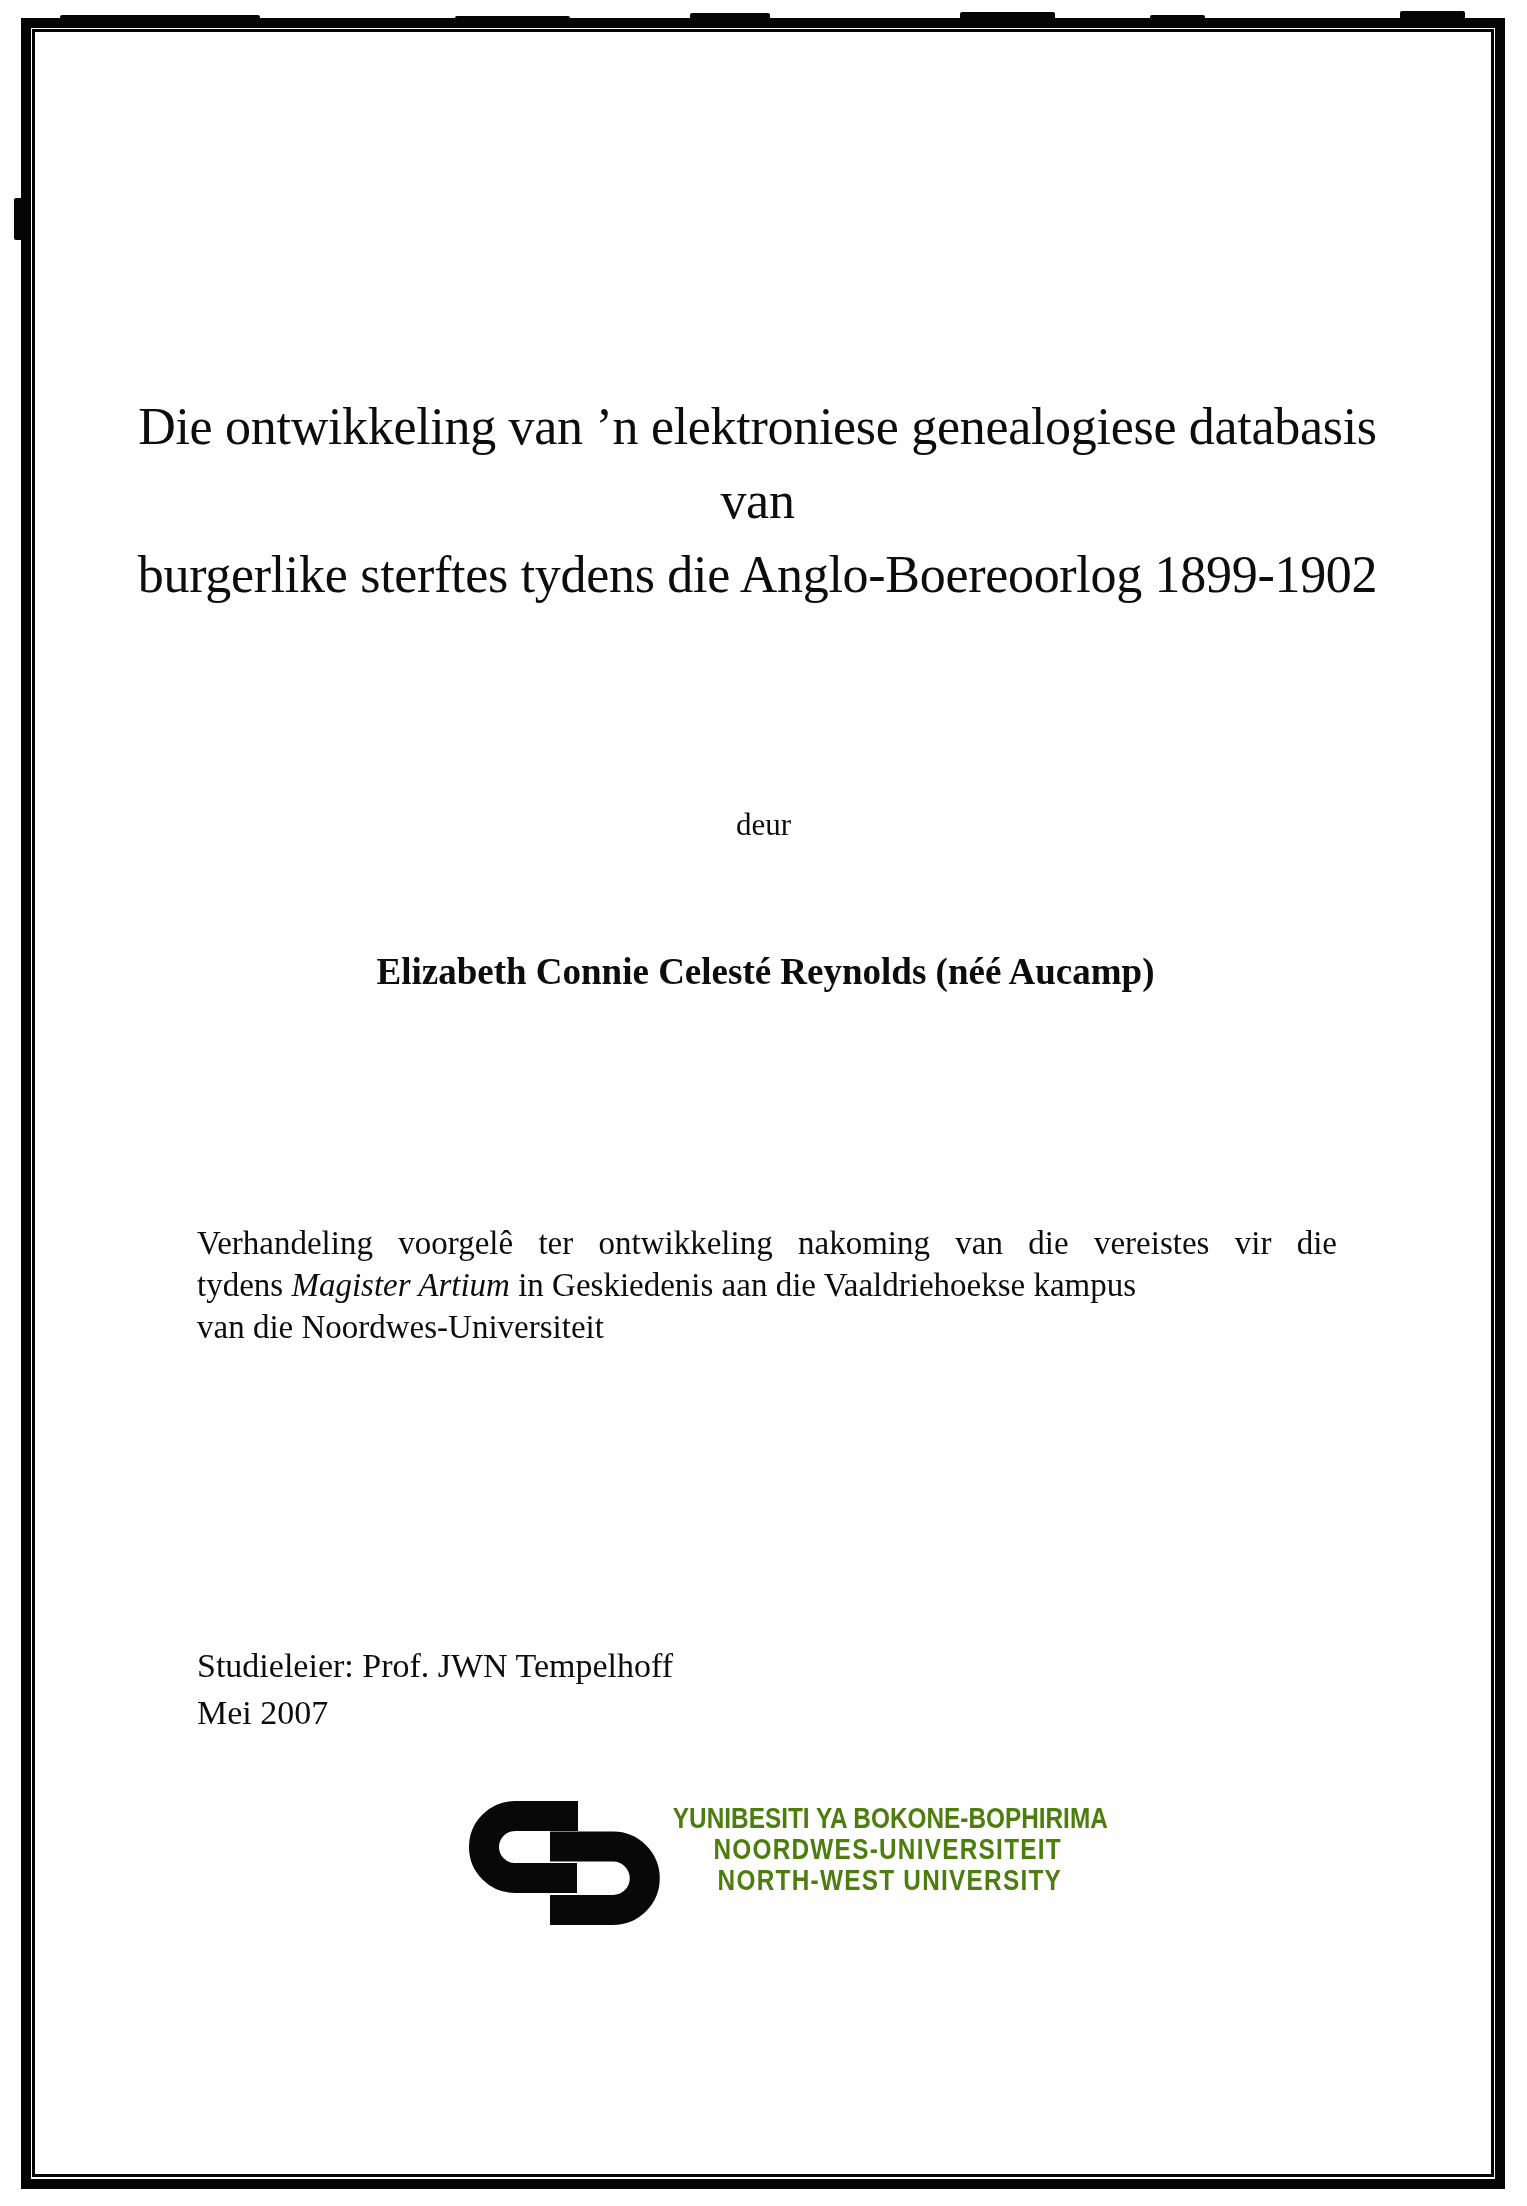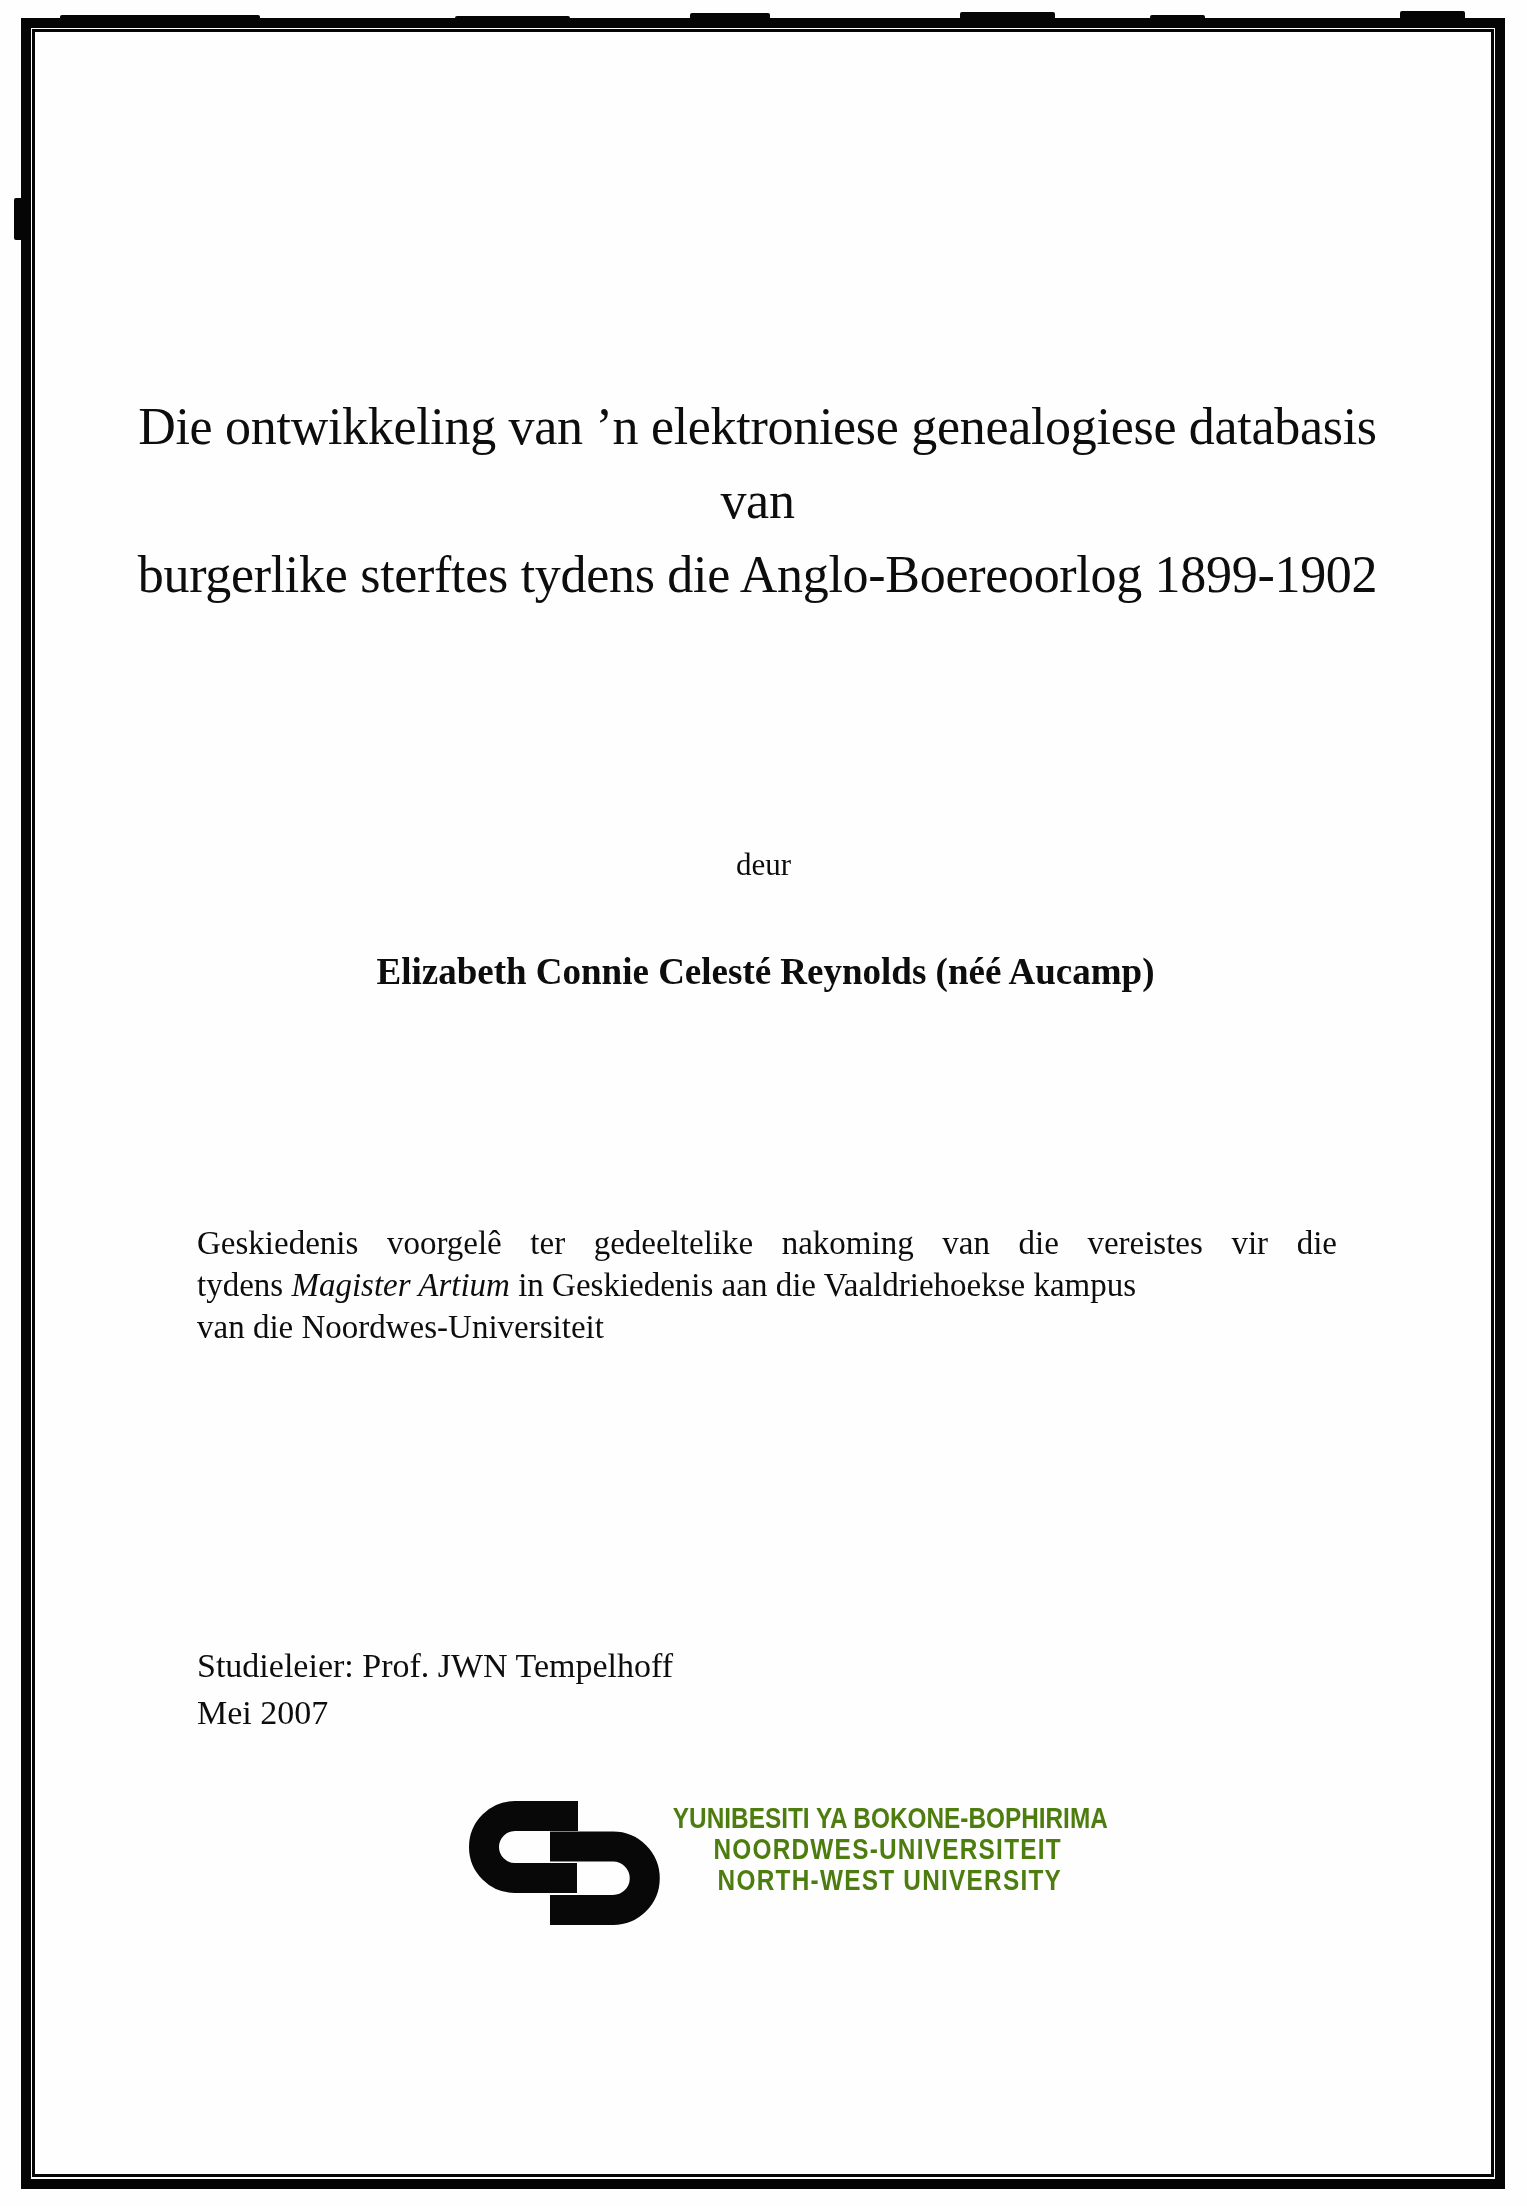--- a/index.html
+++ b/index.html
@@ -18,21 +18,21 @@
   }
   .smudge { position:absolute; background:#050505; border-radius:2px; }
 
   .title-block {
     position:absolute; left:100px; right:112px; top:390px;
     text-align:center; font-size:52px; line-height:74px;
     letter-spacing:-0.3px;
   }
   .byline {
     position:absolute; left:0; right:0; top:806px;
-    text-align:center; font-size:31px; line-height:38px;margin-top:40px;
+    text-align:center; font-size:31px; line-height:38px;
   }
   .author {
     position:absolute; left:4px; right:0; top:952px;
     text-align:center; font-size:37px; line-height:40px;font-weight:bold;
   }
   .statement {
     position:absolute; left:197px; top:1222px; width:1140px;
     font-size:33px; line-height:42px;
   }
   .statement .just { text-align:justify; text-align-last:justify; }
@@ -72,21 +72,21 @@
   <div class="title-block">
     <div>Die ontwikkeling van ’n elektroniese genealogiese databasis van</div>
     <div>burgerlike sterftes tydens die Anglo-Boereoorlog 1899-1902</div>
   </div>
 
   <div class="byline">deur</div>
 
   <div class="author">Elizabeth Connie Celesté Reynolds (néé Aucamp)</div>
 
   <div class="statement">
-    <div class="just">Geskiedenis voorgelê ter gedeeltelike nakoming van die vereistes vir die</div>
+    <div class="just">Verhandeling voorgelê ter ontwikkeling nakoming van die vereistes vir die</div>
     <div><span>tydens </span><em>Magister Artium</em><span> in Geskiedenis aan die Vaaldriehoekse kampus</span></div>
     <div>van die Noordwes-Universiteit</div>
   </div>
 
   <div class="supervisor-block">
     <div>Studieleier: Prof. JWN Tempelhoff</div>
     <div>Mei 2007</div>
   </div>
 
   <div class="logo">

